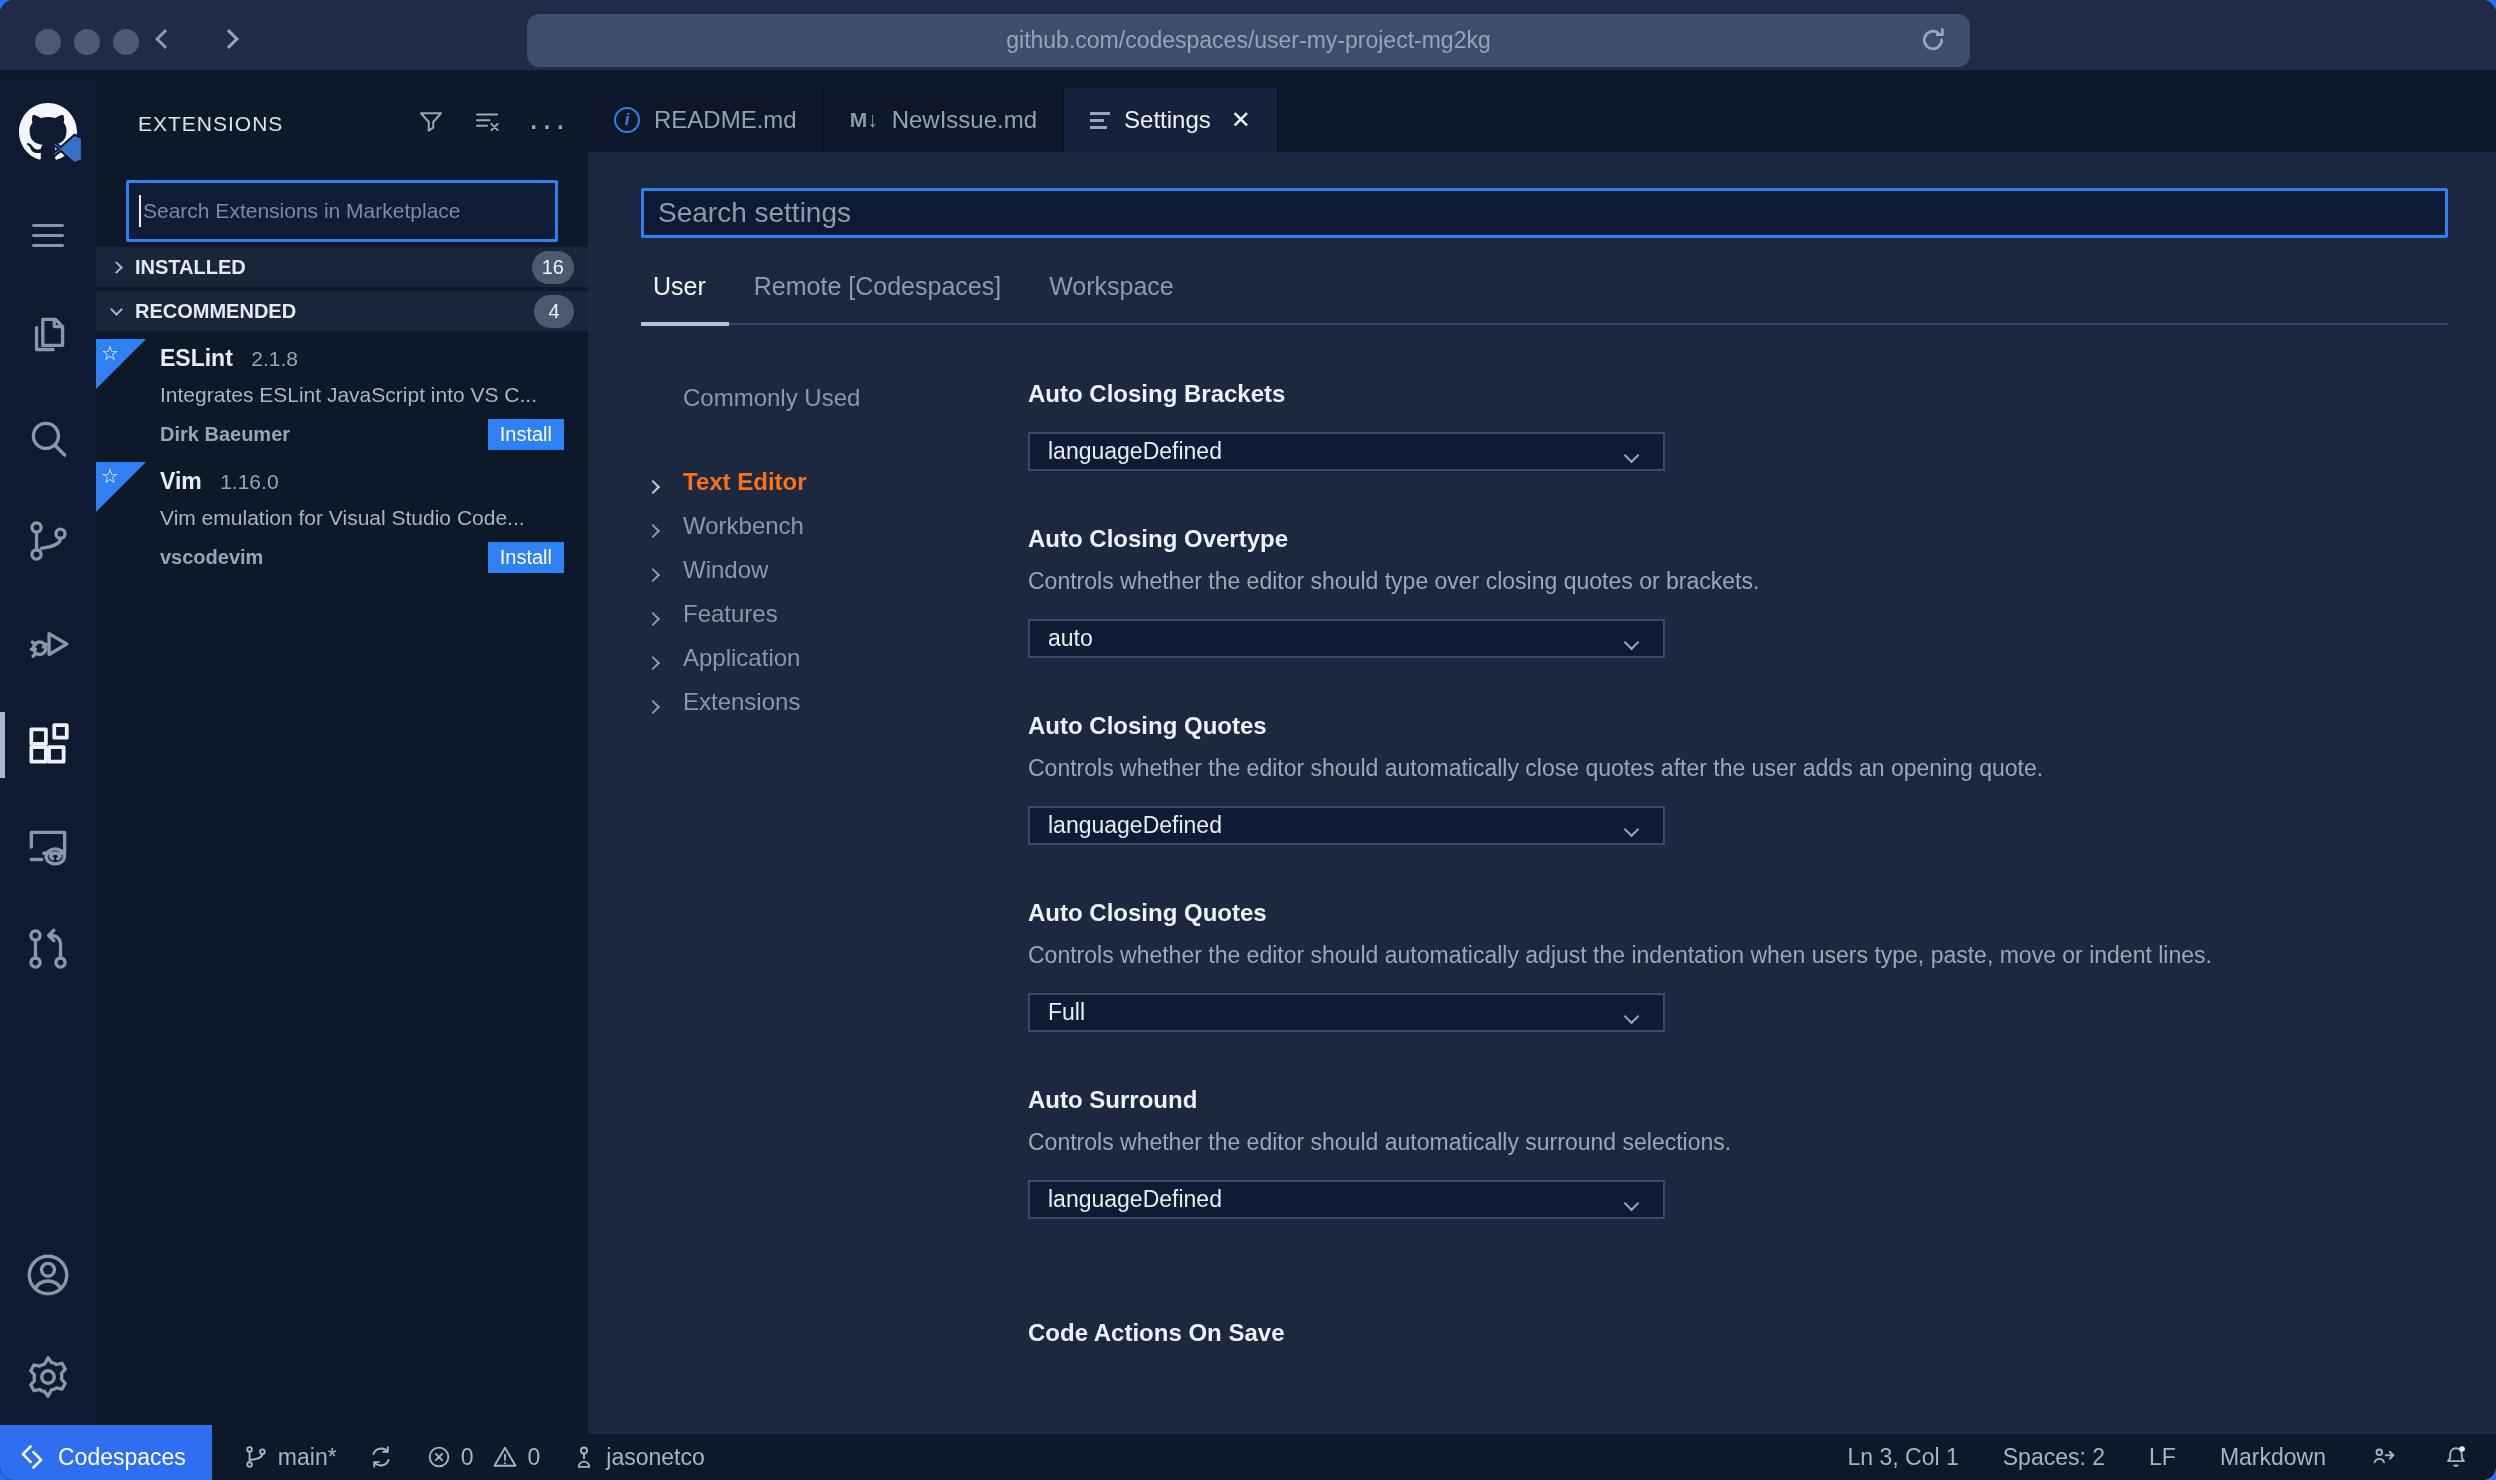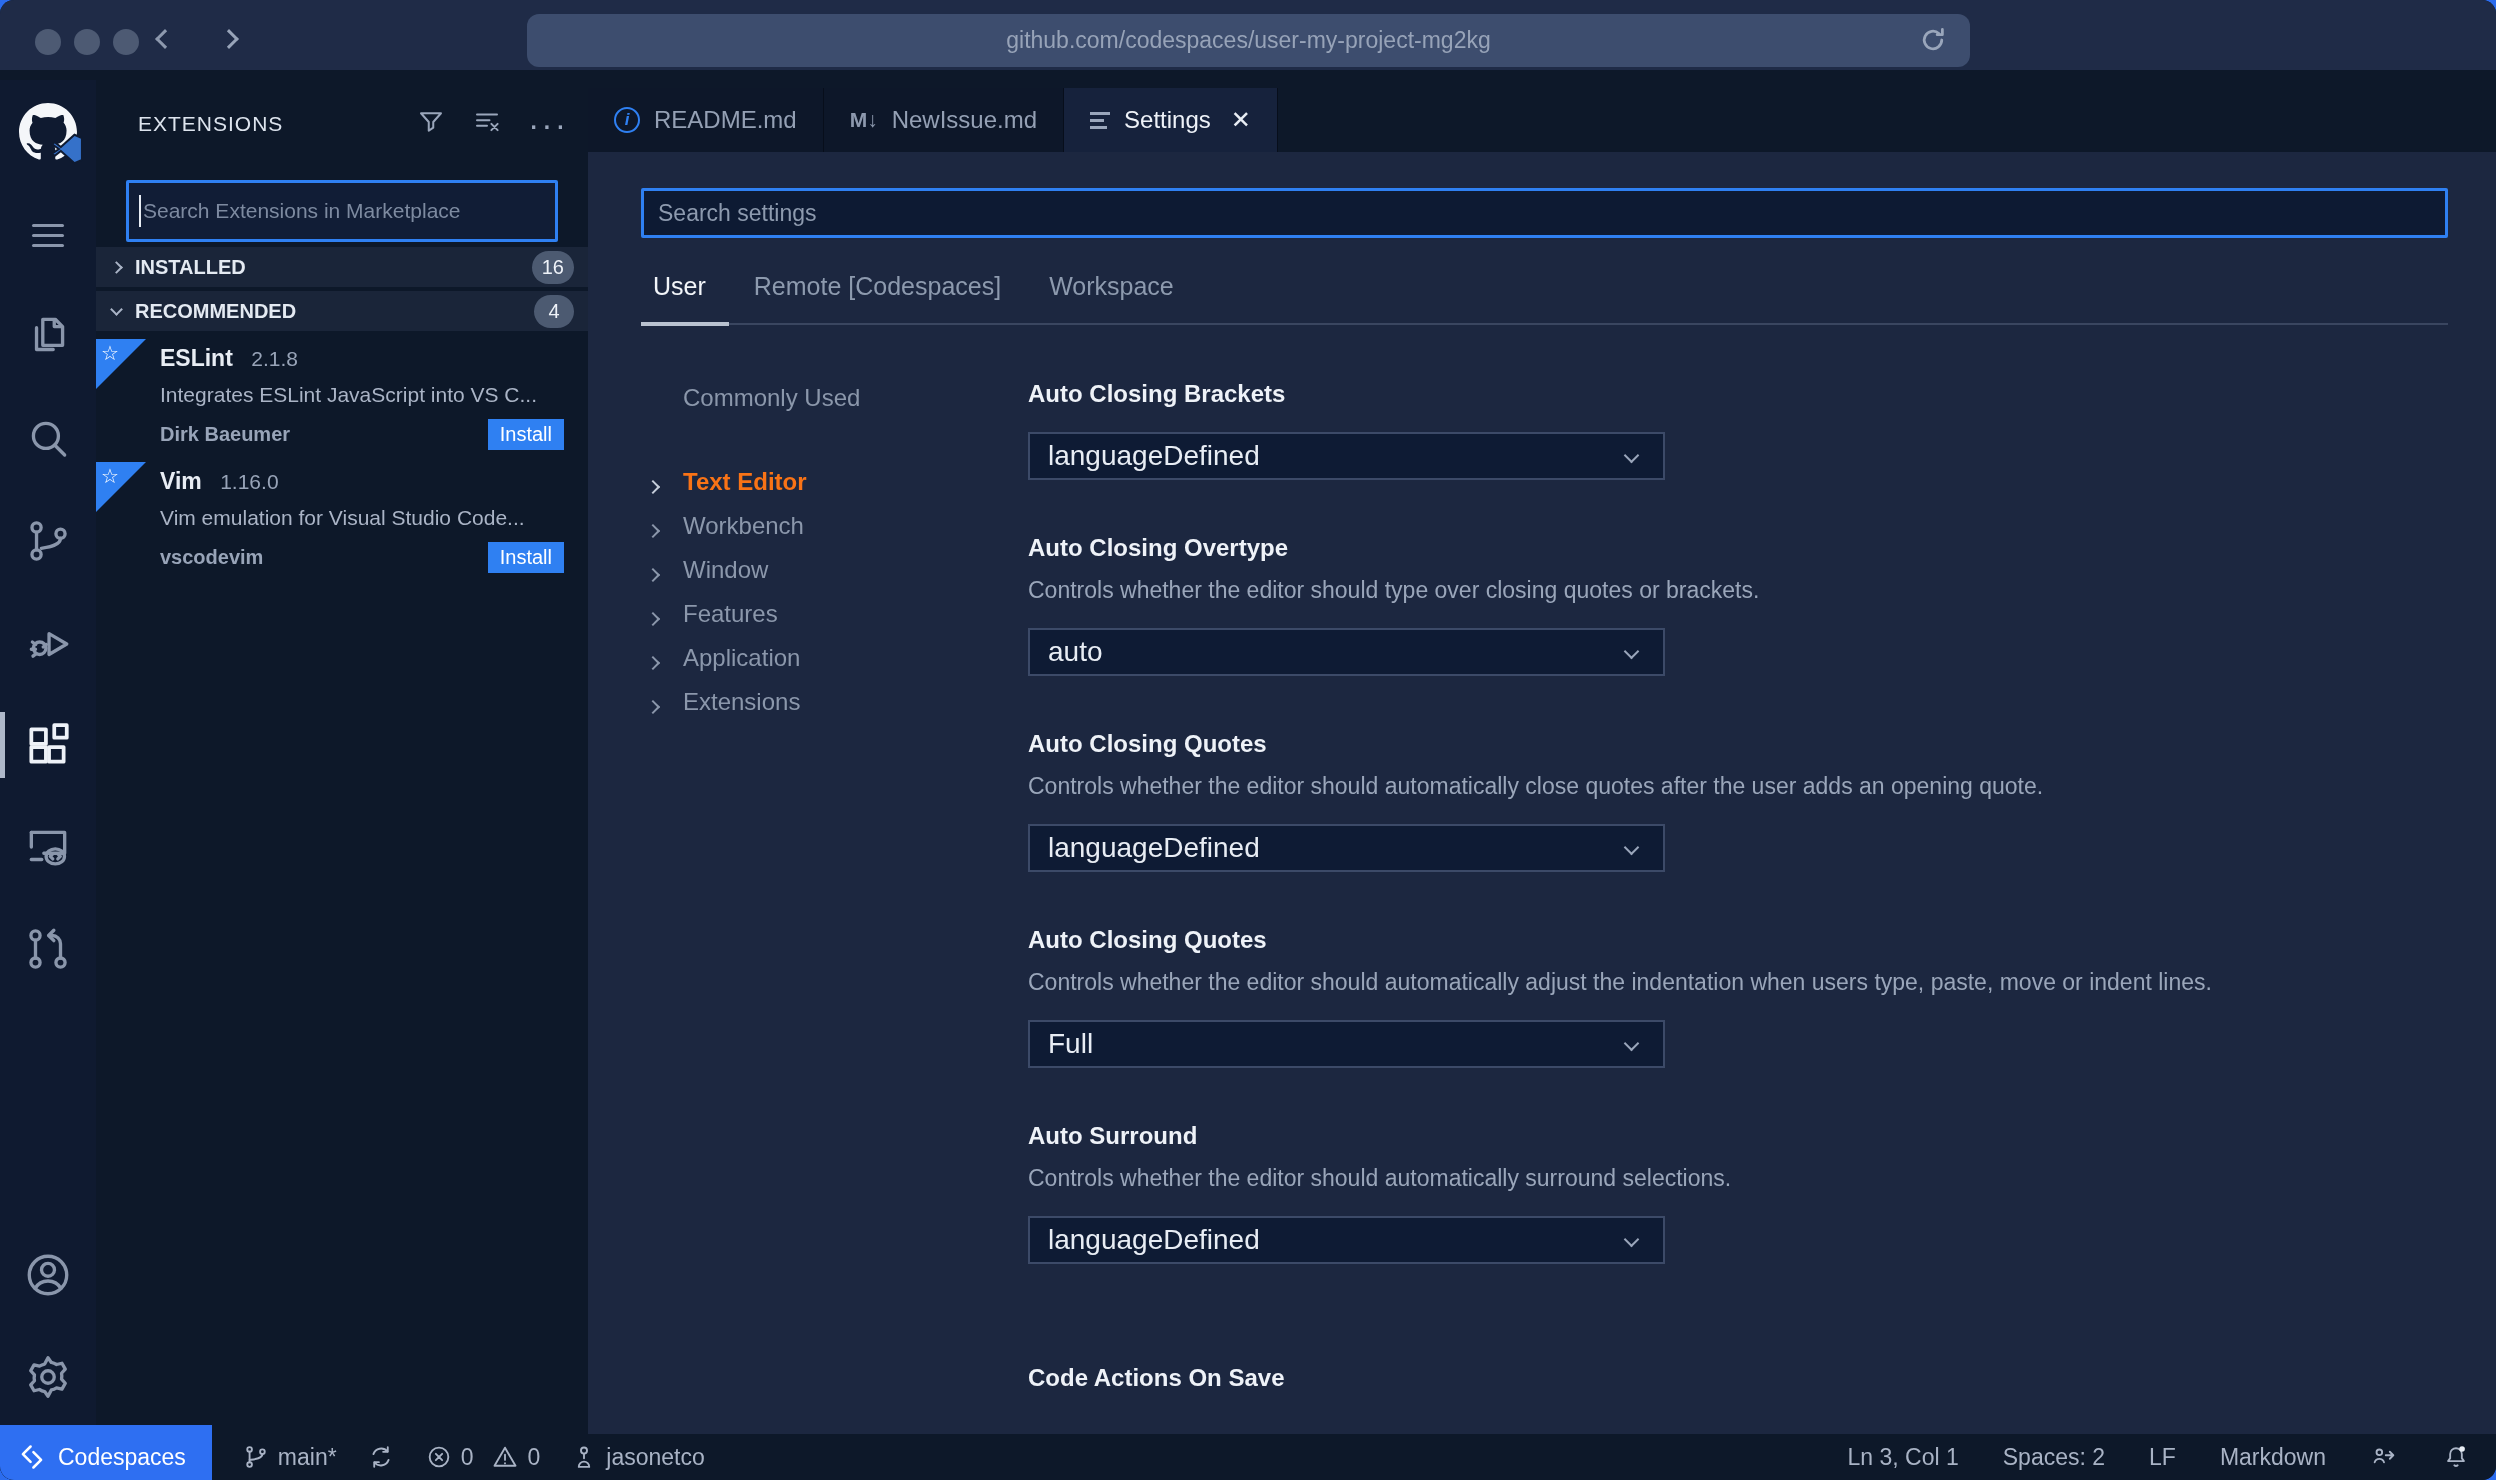--- a/index.html
+++ b/index.html
@@ -105,44 +105,44 @@
   .list-icon .l1{width:20px;} .list-icon .l2{width:14px;} .list-icon .l3{width:17px;}
   .close-x { font-size:24px; color:#e8edf4; margin-left:6px; }
 
   .settings-page { position:absolute; top:72px; left:0; right:0; bottom:0; background:#1c2740; }
   .settings-search {
     position:absolute; top:36px; left:53px; right:48px; height:50px;
     background:#0d1a33; border:3px solid #2f80f2; border-radius:2px;
   }
   .settings-search input {
     width:100%; height:100%; background:transparent; border:none; outline:none;
-    color:#dfe6ef; font-size:23px; padding-left:14px; font-family:"Liberation Sans", sans-serif;
+    color:#dfe6ef; font-size:28px; padding-left:14px; font-family:"Liberation Sans", sans-serif;
   }
   .settings-search input::placeholder { color:#8d9aae; }
   .scope-tabs { position:absolute; top:120px; left:65px; display:flex; gap:48px; font-size:25px; color:#8d9aae; }
   .scope-tab { padding-bottom:18px; }
   .scope-tab.active { color:#f2f5f9; }
   .scope-line { position:absolute; top:171px; left:53px; right:48px; height:2px; background:#3a4660; }
   .scope-line .seg { position:absolute; left:0; top:-1px; width:88px; height:4px; background:#b9c2d0; }
 
   .settings-body { position:absolute; top:172px; left:0; right:0; bottom:0; overflow:hidden; }
   .toc { position:absolute; left:0; top:52px; width:440px; }
   .toc-item { display:flex; align-items:center; height:44px; font-size:24px; color:#8b97ab; padding-left:95px; position:relative; }
   .toc-item .chev { width:10px; height:10px; border-width:2px; position:absolute; left:60px; color:#8b97ab; }
   .toc-item.active { color:#f97316; font-weight:bold;margin-top:40px; }
   .toc-item.active .chev { color:#c6cedb; }
   .settings-list { position:absolute; left:440px; top:0; right:60px; }
   .setting { margin-top:54px; }
   .setting:first-child { margin-top:56px; }
   .set-title { font-size:24px; font-weight:bold; color:#eef2f8; }
   .set-desc { margin-top:15px; font-size:23px; color:#9aa6ba; }
   .select {
-    margin-top:24px; width:637px; height:48px; background:#0e1b34;
+    margin-top:24px; width:637px; height:39px; background:#0e1b34;
     border:2px solid #3c4a68; display:flex; align-items:center; position:relative;
-    font-size:28px; color:#e8edf4; padding-left:18px;
+    font-size:23px; color:#e8edf4; padding-left:18px;
   }
   .select .chev { width:11px; height:11px; border-width:2px; color:#9aa6bb; position:absolute; right:26px; top:16px; }
   .setting.partial { margin-top:100px; }
 
   
   .statusbar {
     position:absolute; left:0; right:0; bottom:0; height:46px; background:#0d1829;
     display:flex; align-items:center; font-size:23px; color:#a9b3c5;
   }
   .sb-remote {

